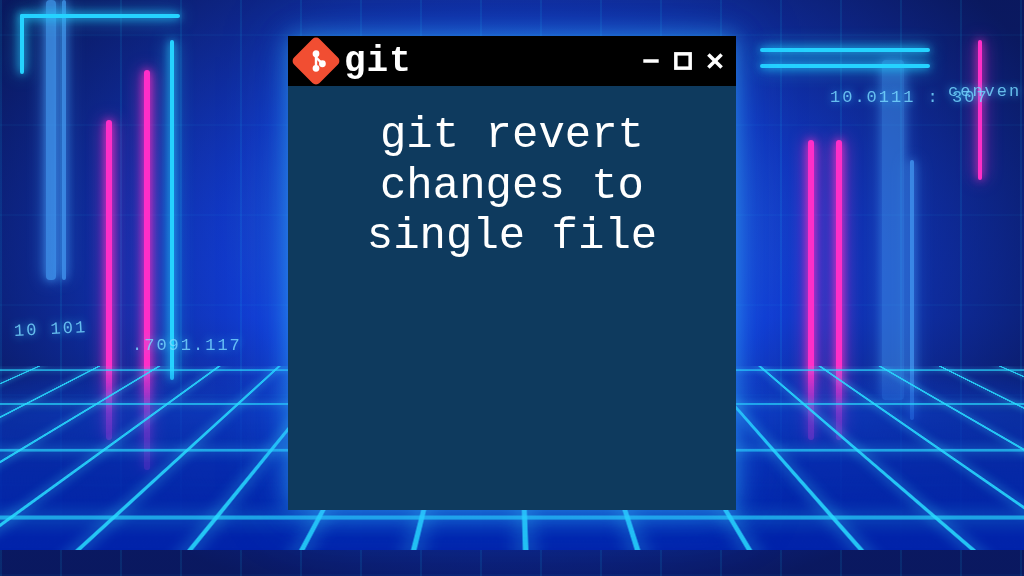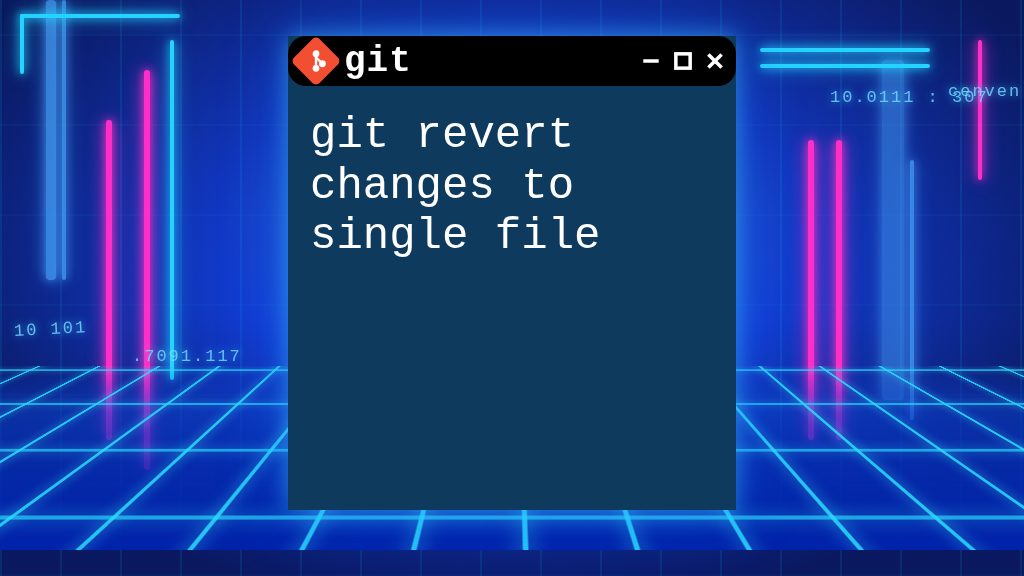--- a/index.html
+++ b/index.html
@@ -61,21 +61,21 @@
     
     .window {
       position:absolute;
       left:288px; top:36px;
       width:448px; height:474px;
       background:#0e3a5e;
       box-shadow: 0 0 22px rgba(60,200,255,0.55), 0 0 60px rgba(30,120,255,0.35);
     }
     .titlebar {
       height:50px; background:#000; display:flex; align-items:center;
-      padding:0 10px; gap:10px;border-radius:18px;
+      padding:0 10px; gap:10px;
     }
     .git-logo {
       width:36px; height:36px; position:relative;
       display:flex; align-items:center; justify-content:center;
     }
     .git-diamond {
       width:36px; height:36px; background:#f14e32;
       transform: rotate(45deg); border-radius:5px;
       display:flex; align-items:center; justify-content:center;
     }
@@ -88,20 +88,21 @@
       margin-left:auto; display:flex; align-items:center; gap:10px;
       color:#fff; font-family:"Courier New",monospace;
     }
     .ctl { width:22px; height:22px; display:flex; align-items:center; justify-content:center; }
     .ctl svg { stroke:#fff; stroke-width:3.2; fill:none; }
     .terminal-body {
       padding:24px 22px; color:#fff;
       font-family:"Courier New",Courier,monospace;
       font-size:44px; line-height:1.15;
       word-break: break-word;
+      text-align: center;
     }
   </style>
 </head>
 <body>
 
 <div class="bg">
 
   <div class="neon v magenta" style="left:106px; top:120px; height:320px;"></div>
   <div class="neon v magenta" style="left:144px; top:70px;  height:400px;"></div>
   <div class="neon v cyan" style="left:170px; top:40px;  height:340px; width:4px"></div>
@@ -113,21 +114,21 @@
   <div class="neon v magenta" style="left:808px; top:140px; height:300px;"></div>
   <div class="neon v magenta" style="left:836px; top:140px; height:300px;"></div>
   <div class="neon v cyan-soft" style="left:882px; top:60px;  height:340px; width:22px; opacity:.45"></div>
   <div class="neon v cyan-soft" style="left:910px; top:160px; height:260px; width:4px"></div>
   <div class="neon v magenta" style="left:978px; top:40px;  height:140px; width:4px"></div>
   <div class="neon h cyan" style="left:760px; top:48px;  width:170px; height:4px"></div>
   <div class="neon h cyan" style="left:760px; top:64px;  width:170px; height:4px"></div>
 
   <span class="codebit" style="left:830px; top:88px;text-align:center;">10.0111 : 307</span>
   <span class="codebit" style="left:948px; top:82px;">cenven</span>
-  <span class="codebit" style="left:132px; top:347px;">.7091.117</span>
+  <span class="codebit" style="left:132px; top:336px;">.7091.117</span>
   <span class="codebit" style="left:14px; top:320px; transform:rotate(-3deg)">10 101</span>
 
   <div class="floor"></div>
 </div>
 
 <div class="window">
   <div class="titlebar">
     <div class="git-logo">
       <div class="git-diamond">
         <svg width="22" height="22" viewBox="0 0 24 24">

